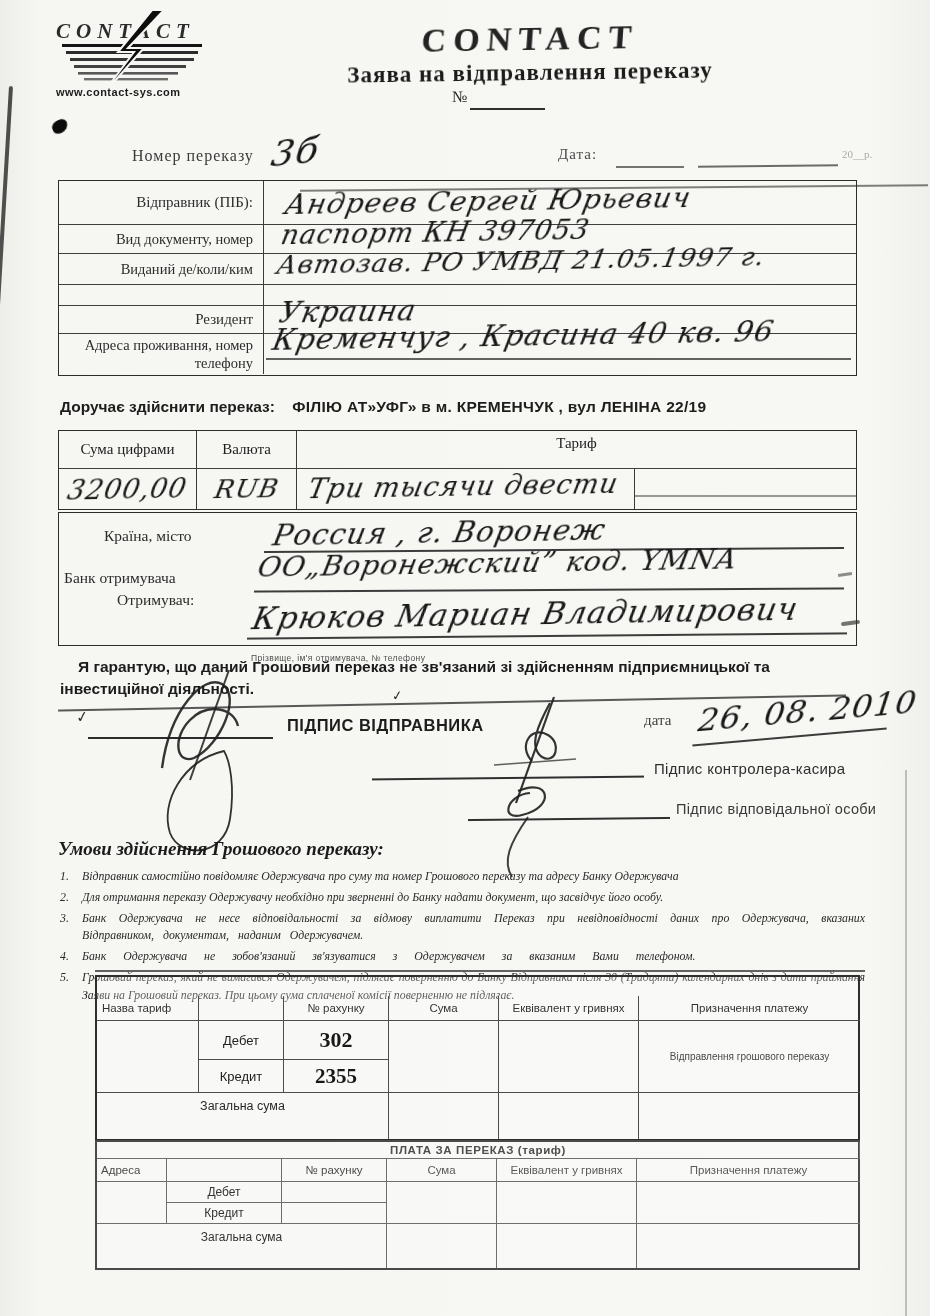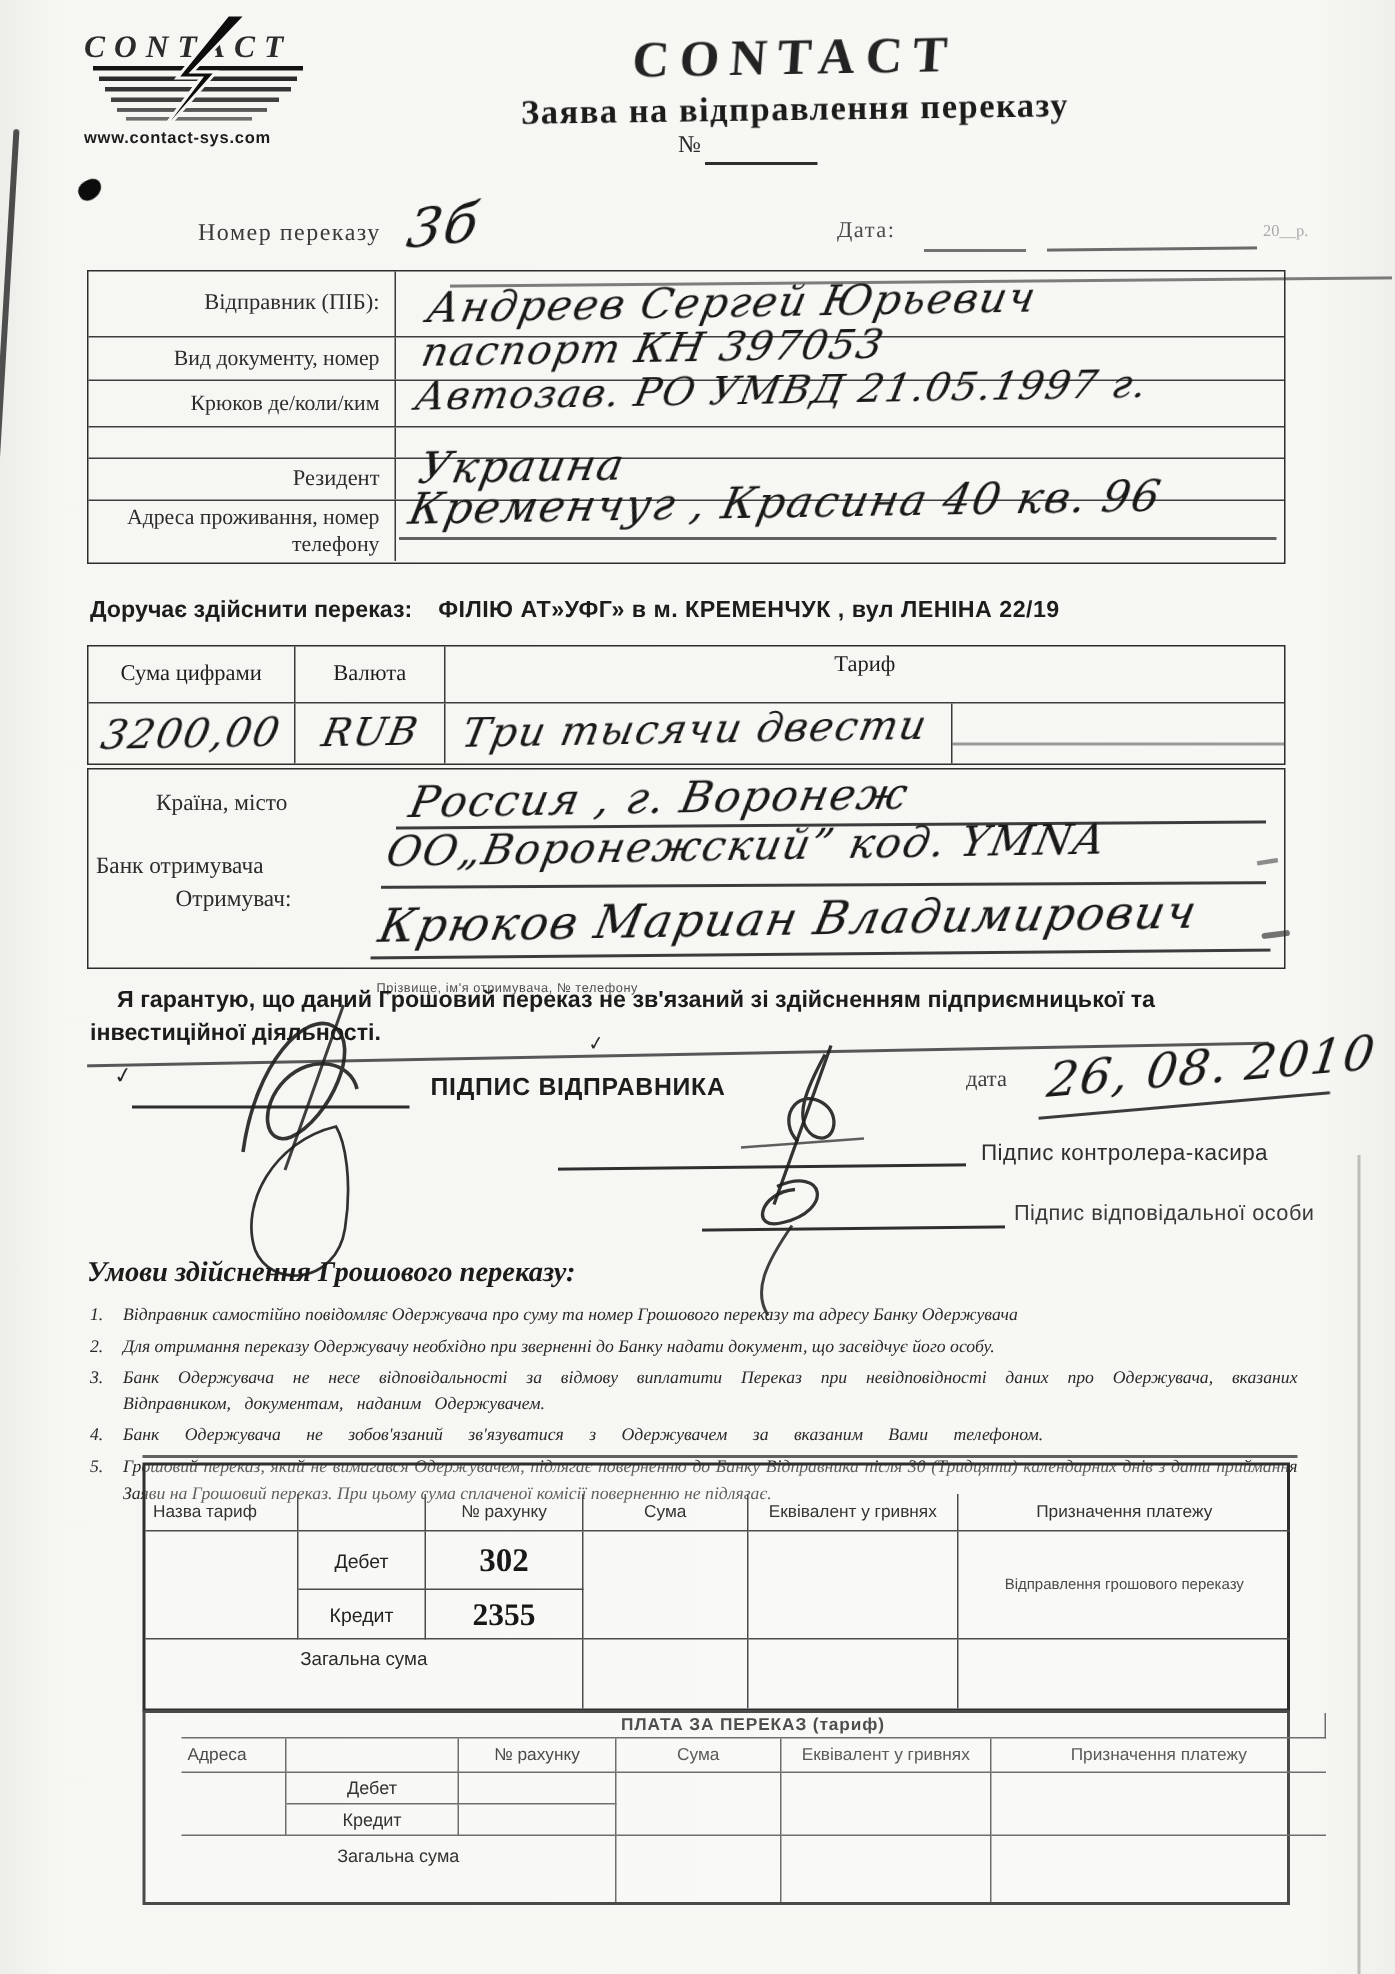--- a/index.html
+++ b/index.html
@@ -23,21 +23,21 @@
   .valcol{flex:1;position:relative;box-sizing:border-box;}
   .bb{border-bottom:1px solid #3e3e3e;}
   
   .acell{box-sizing:border-box;border-right:1px solid #3a3a3a;display:flex;align-items:center;justify-content:center;}
   
   .grid{position:absolute;display:grid;box-sizing:border-box;border:2px solid #2e2e2e;background:rgba(255,255,255,0.25);}
   .c{border-right:1px solid #4c4c4c;border-bottom:1px solid #4c4c4c;box-sizing:border-box;
      display:flex;align-items:center;justify-content:center;overflow:hidden;}
   .c.noR{border-right:none;} .c.noB{border-bottom:none;}
   .hdr{font-family:"Liberation Sans",sans-serif;font-size:11.5px;color:#333;filter:blur(0.35px);}
-  .fee .c{border-color:#6e6e6e;} .fee{border-color:#4a4a4a;padding-left:24px;}
+  .fee .c{border-color:#6e6e6e;} .fee{border-color:#4a4a4a;}
   .terms-item{font-family:"Liberation Serif",serif;font-style:italic;font-size:11.8px;color:#2a2a2a;
      line-height:1.45;margin:0 0 4px 0;text-align:justify;filter:blur(0.35px);}
   ol.terms{margin:0;padding:0 0 0 22px;counter-reset:t;}
   ol.terms li{list-style:none;position:relative;}
   ol.terms li::before{counter-increment:t;content:counter(t) ".";position:absolute;left:-22px;top:0;
      font-style:italic;font-size:11.8px;}
   svg{display:block;}
 </style>
 </head>
 <body>
@@ -90,21 +90,21 @@
           <span class="hw" style="position:absolute;left:22px;top:4px;font-size:28px;">Андреев  Сергей  Юрьевич</span>
         </div>
     </div>
     <div class="frow bb" style="height:29px;">
       <div class="labcol serif blur1" style="font-size:14.5px;">Вид документу, номер</div>
       <div class="valcol">
           <span class="hw" style="position:absolute;left:18px;top:-8px;font-size:27px;">паспорт  КН  397053</span>
         </div>
     </div>
     <div class="frow bb" style="height:31px;">
-      <div class="labcol serif blur1" style="font-size:14.5px;">Крюков де/коли/ким</div>
+      <div class="labcol serif blur1" style="font-size:14.5px;">Виданий де/коли/ким</div>
       <div class="valcol">
           <span class="hw" style="position:absolute;left:14px;top:-8px;font-size:26px;">Автозав. РО УМВД    21.05.1997 г.</span>
         </div>
     </div>
     <div class="frow bb" style="height:21px;">
       <div class="labcol"></div>
         <div class="valcol"></div>
     </div>
     <div class="frow bb" style="height:28px;">
       <div class="labcol serif blur1">Резидент</div>

